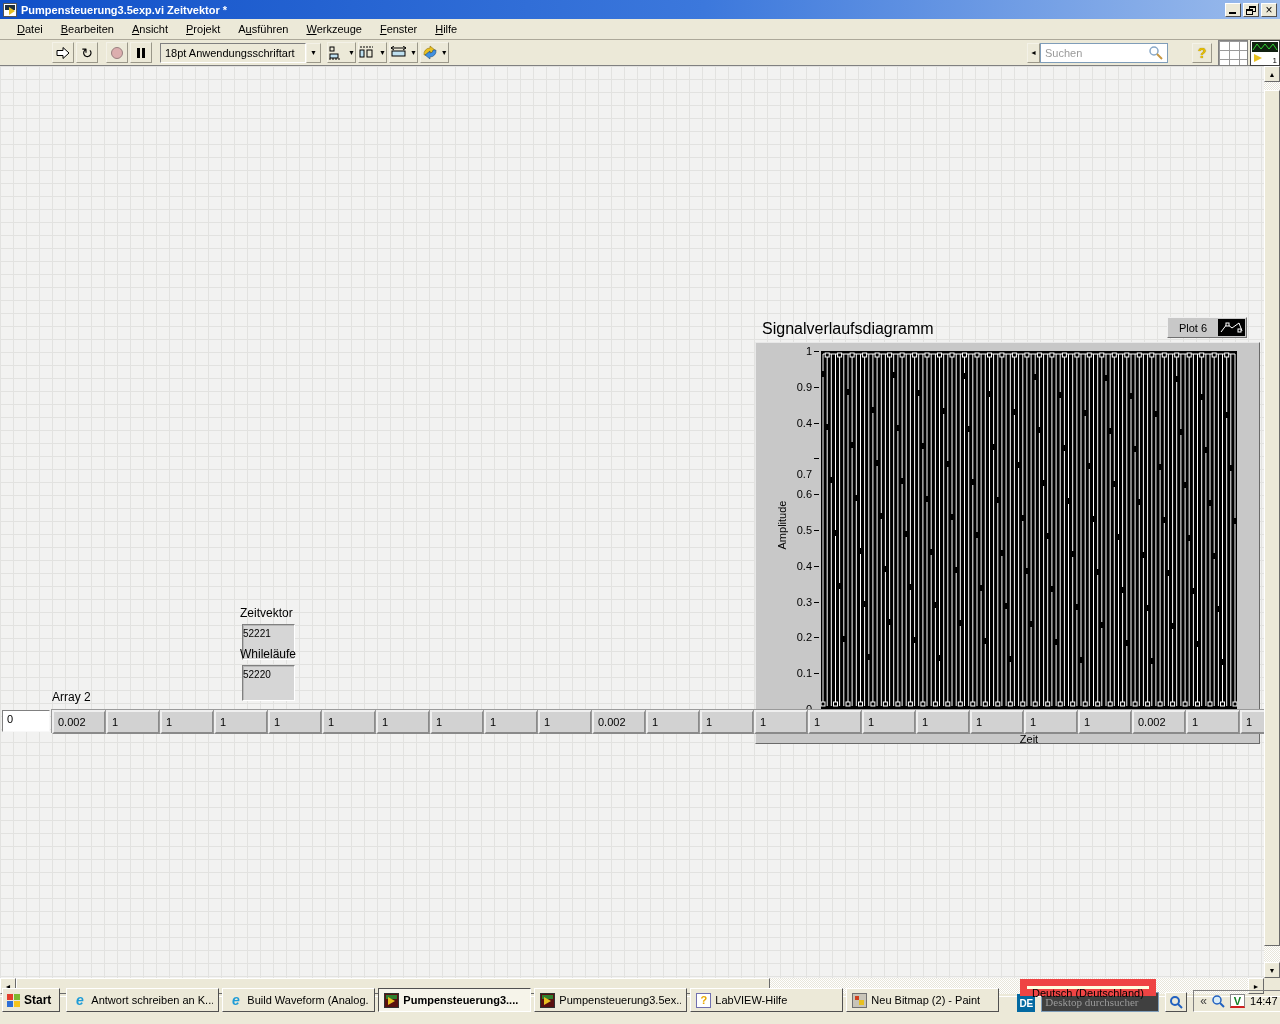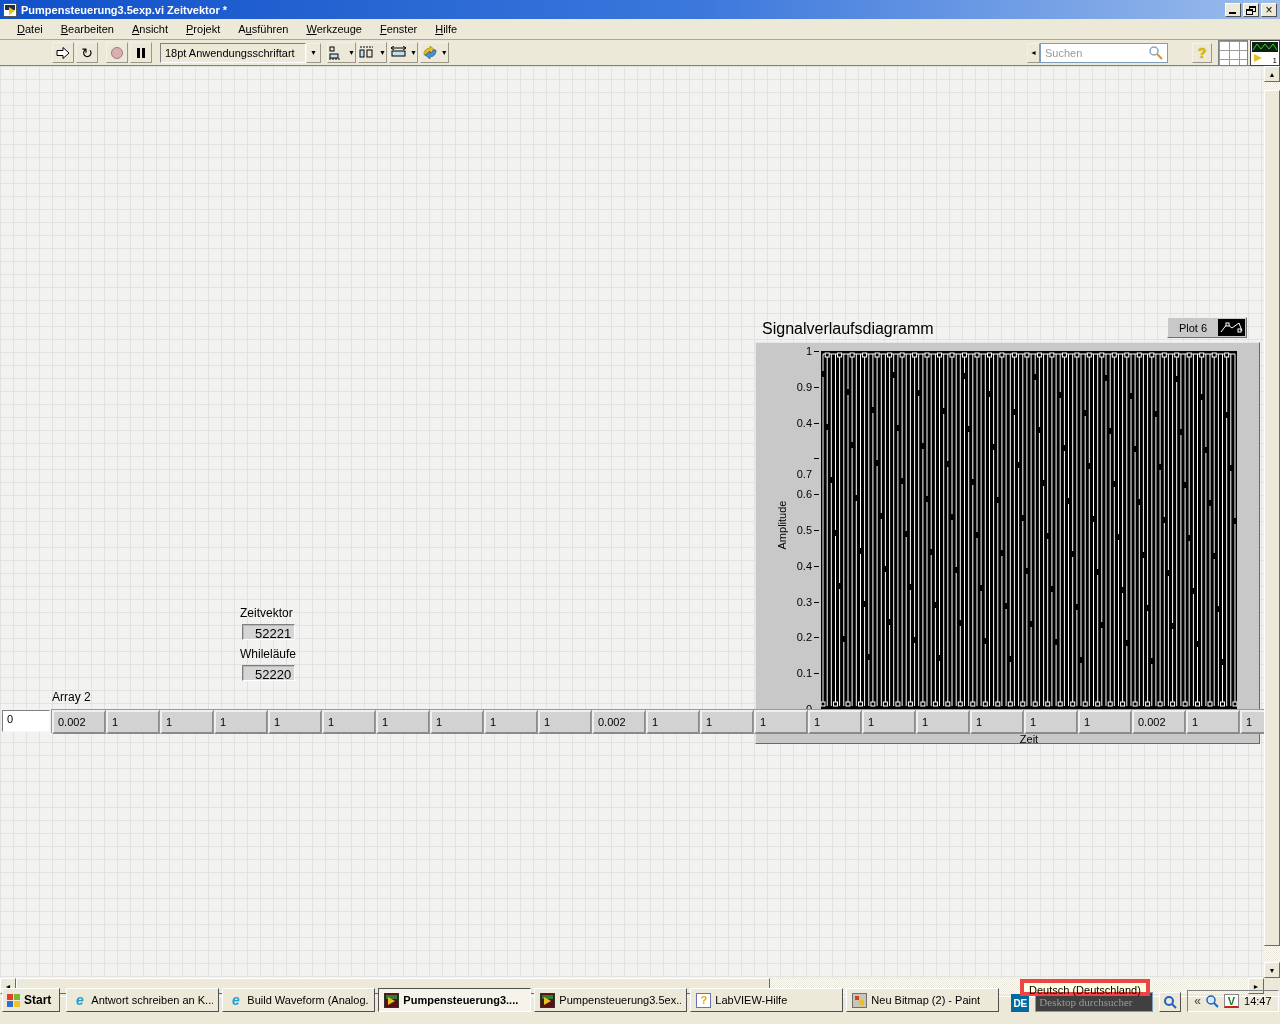--- a/index.html
+++ b/index.html
@@ -74,23 +74,23 @@
   #plot { position:absolute; left:65px; top:8px; width:416px; height:358px; background:#000; }
   .ytick { position:absolute; left:0; width:56px; text-align:right; font-size:11px; height:12px; line-height:12px; }
   .ydash { position:absolute; left:58px; width:5px; height:1px; background:#000; }
   .xdash { position:absolute; top:367px; width:1px; height:4px; background:#000; }
   .xtick { position:absolute; top:372px; width:44px; font-size:11px; text-align:center; }
   #xlabel { position:absolute; left:243px; top:390px; width:60px; text-align:center; font-size:11px; }
   #ylabel { position:absolute; left:-14px; top:176px; width:80px; text-align:center; font-size:11px;
     transform:rotate(-90deg); }
 
   .ind-label { position:absolute; font-size:12px; }
-  .ind-box { position:absolute; width:53px; height:16px; background:#d6d6d6; border:1px solid;
+  .ind-box { position:absolute; width:53px; height:36px; background:#d6d6d6; border:1px solid;
     border-color:#808080 #fff #fff #808080; box-shadow:inset 1px 1px 0 #b8b8b8;
-    font-size:13px; line-height:18px; padding-left:12px; }
+    font-size:10px; line-height:18px; padding-left:0; }
 
   #array-label { position:absolute; left:52px; top:624px; font-size:12px; }
   #array-index { position:absolute; left:2px; top:644px; width:48px; height:22px; background:#fff;
     border:1px solid; border-color:#808080 #f8f8f8 #f8f8f8 #808080; font-size:11px; padding:2px 0 0 4px; }
   #array-row { position:absolute; left:52px; top:644px; height:24px; white-space:nowrap; }
   .acell { display:inline-block; width:54px; height:24px; background:#d2d2d2; vertical-align:top;
     border:2px solid; border-color:#efefef #8a8a8a #8a8a8a #efefef; box-shadow:-1px -1px 0 #9a9a9a;
     font-size:11px; line-height:20px; padding-left:4px; }
 
   
@@ -100,21 +100,21 @@
     background-size:2px 2px; background-position:0 0,1px 1px; }
   .sb-btn { background:#ECE9D8; border:1px solid; border-color:#fff #6a6a6a #6a6a6a #fff;
     font-size:7px; display:flex; align-items:center; justify-content:center; color:#000; }
   .sb-thumb { background:#ECE9D8; border:1px solid; border-color:#fff #6a6a6a #6a6a6a #fff; }
   #hscroll { position:absolute; left:0; top:978px; width:1264px; height:16px; }
   #vscroll { position:absolute; left:1264px; top:66px; width:16px; height:912px; }
   #corner { position:absolute; left:1264px; top:978px; width:16px; height:16px; background:#ECE9D8; }
 
   
   #lang-tooltip { position:absolute; left:1020px; top:979px; height:17px; padding:1px 5px;
-    background:#FFFFE1; border:4px solid #ef4444; font-size:11px; z-index:20; }
+    background:#FFFFE1; border:7px solid #ef4444; font-size:11px; z-index:20; }
 
   
   #taskbar { position:absolute; left:0; top:996px; width:1280px; height:28px; background:#ECE9D8;
     border-top:1px solid #fff; display:flex; align-items:flex-end; padding:12px 2px; gap:6px; }
   #start-btn { height:24px; padding:0 8px 0 4px; display:flex; align-items:center; gap:3px; font-weight:bold;
     font-size:12px; background:#ECE9D8; border:1px solid; border-color:#fff #505050 #505050 #fff; flex:none; }
   .flag { width:14px; height:13px; display:grid; grid-template-columns:6px 6px; grid-template-rows:6px 6px; gap:1px; }
   .flag i:nth-child(1){background:#e33e2b}.flag i:nth-child(2){background:#7cb82f}
   .flag i:nth-child(3){background:#2e6fd6}.flag i:nth-child(4){background:#f6c51d}
   .taskbtn { height:24px; width:153px; display:flex; align-items:center; gap:4px; padding:0 5px;
@@ -126,21 +126,21 @@
   .ticon.ie { color:#1e9cd7; font-weight:bold; font-style:italic; font-size:14px; }
   .ticon.lv { background:#5a1010; border:1px solid #303030; position:relative; }
   .ticon.lv i { position:absolute; left:1px; top:1px; right:1px; height:4px; background:#2f7f2f; }
   .ticon.lv b { position:absolute; left:3px; bottom:2px; width:0; height:0;
     border-left:7px solid #e8c020; border-top:4px solid transparent; border-bottom:4px solid transparent; }
   .ticon.help { background:#fff; border:1px solid #7070b0; color:#e8a800; font-weight:bold; font-size:11px; }
   .ticon.paint { background:#c8c4b8; border:1px solid #707070; position:relative; }
   .ticon.paint i { position:absolute; left:2px; top:2px; width:4px; height:4px; background:#d04020; }
   .ticon.paint b { position:absolute; right:2px; bottom:2px; width:5px; height:5px; background:#e8c020; }
   #lang-ind { width:18px; height:18px; background:#0369a1; color:#fff; font-weight:bold; font-size:10px;
-    display:flex; align-items:center; justify-content:center; margin-left:6px; flex:none; }
+    display:flex; align-items:center; justify-content:center; margin-left:12px; flex:none; }
   #desk-search { width:118px; height:20px; border:1px solid #7f9db9; background:#404040; color:#9a9a9a;
     font-family:Liberation Serif, serif; font-size:11px; padding:0 3px; flex:none; }
   #desk-mag { width:22px; height:20px; background:#ECE9D8; border:1px solid; border-color:#fff #505050 #505050 #fff;
     display:flex; align-items:center; justify-content:center; flex:none; }
   #tray { margin-left:auto; height:22px; display:flex; align-items:center; gap:5px; padding:0 6px;
     border:1px solid; border-color:#808080 #fff #fff #808080; flex:none; }
   #tray .chev { font-size:12px; color:#404040; }
   #clock { font-size:11px; }
 </style>
 </head>

